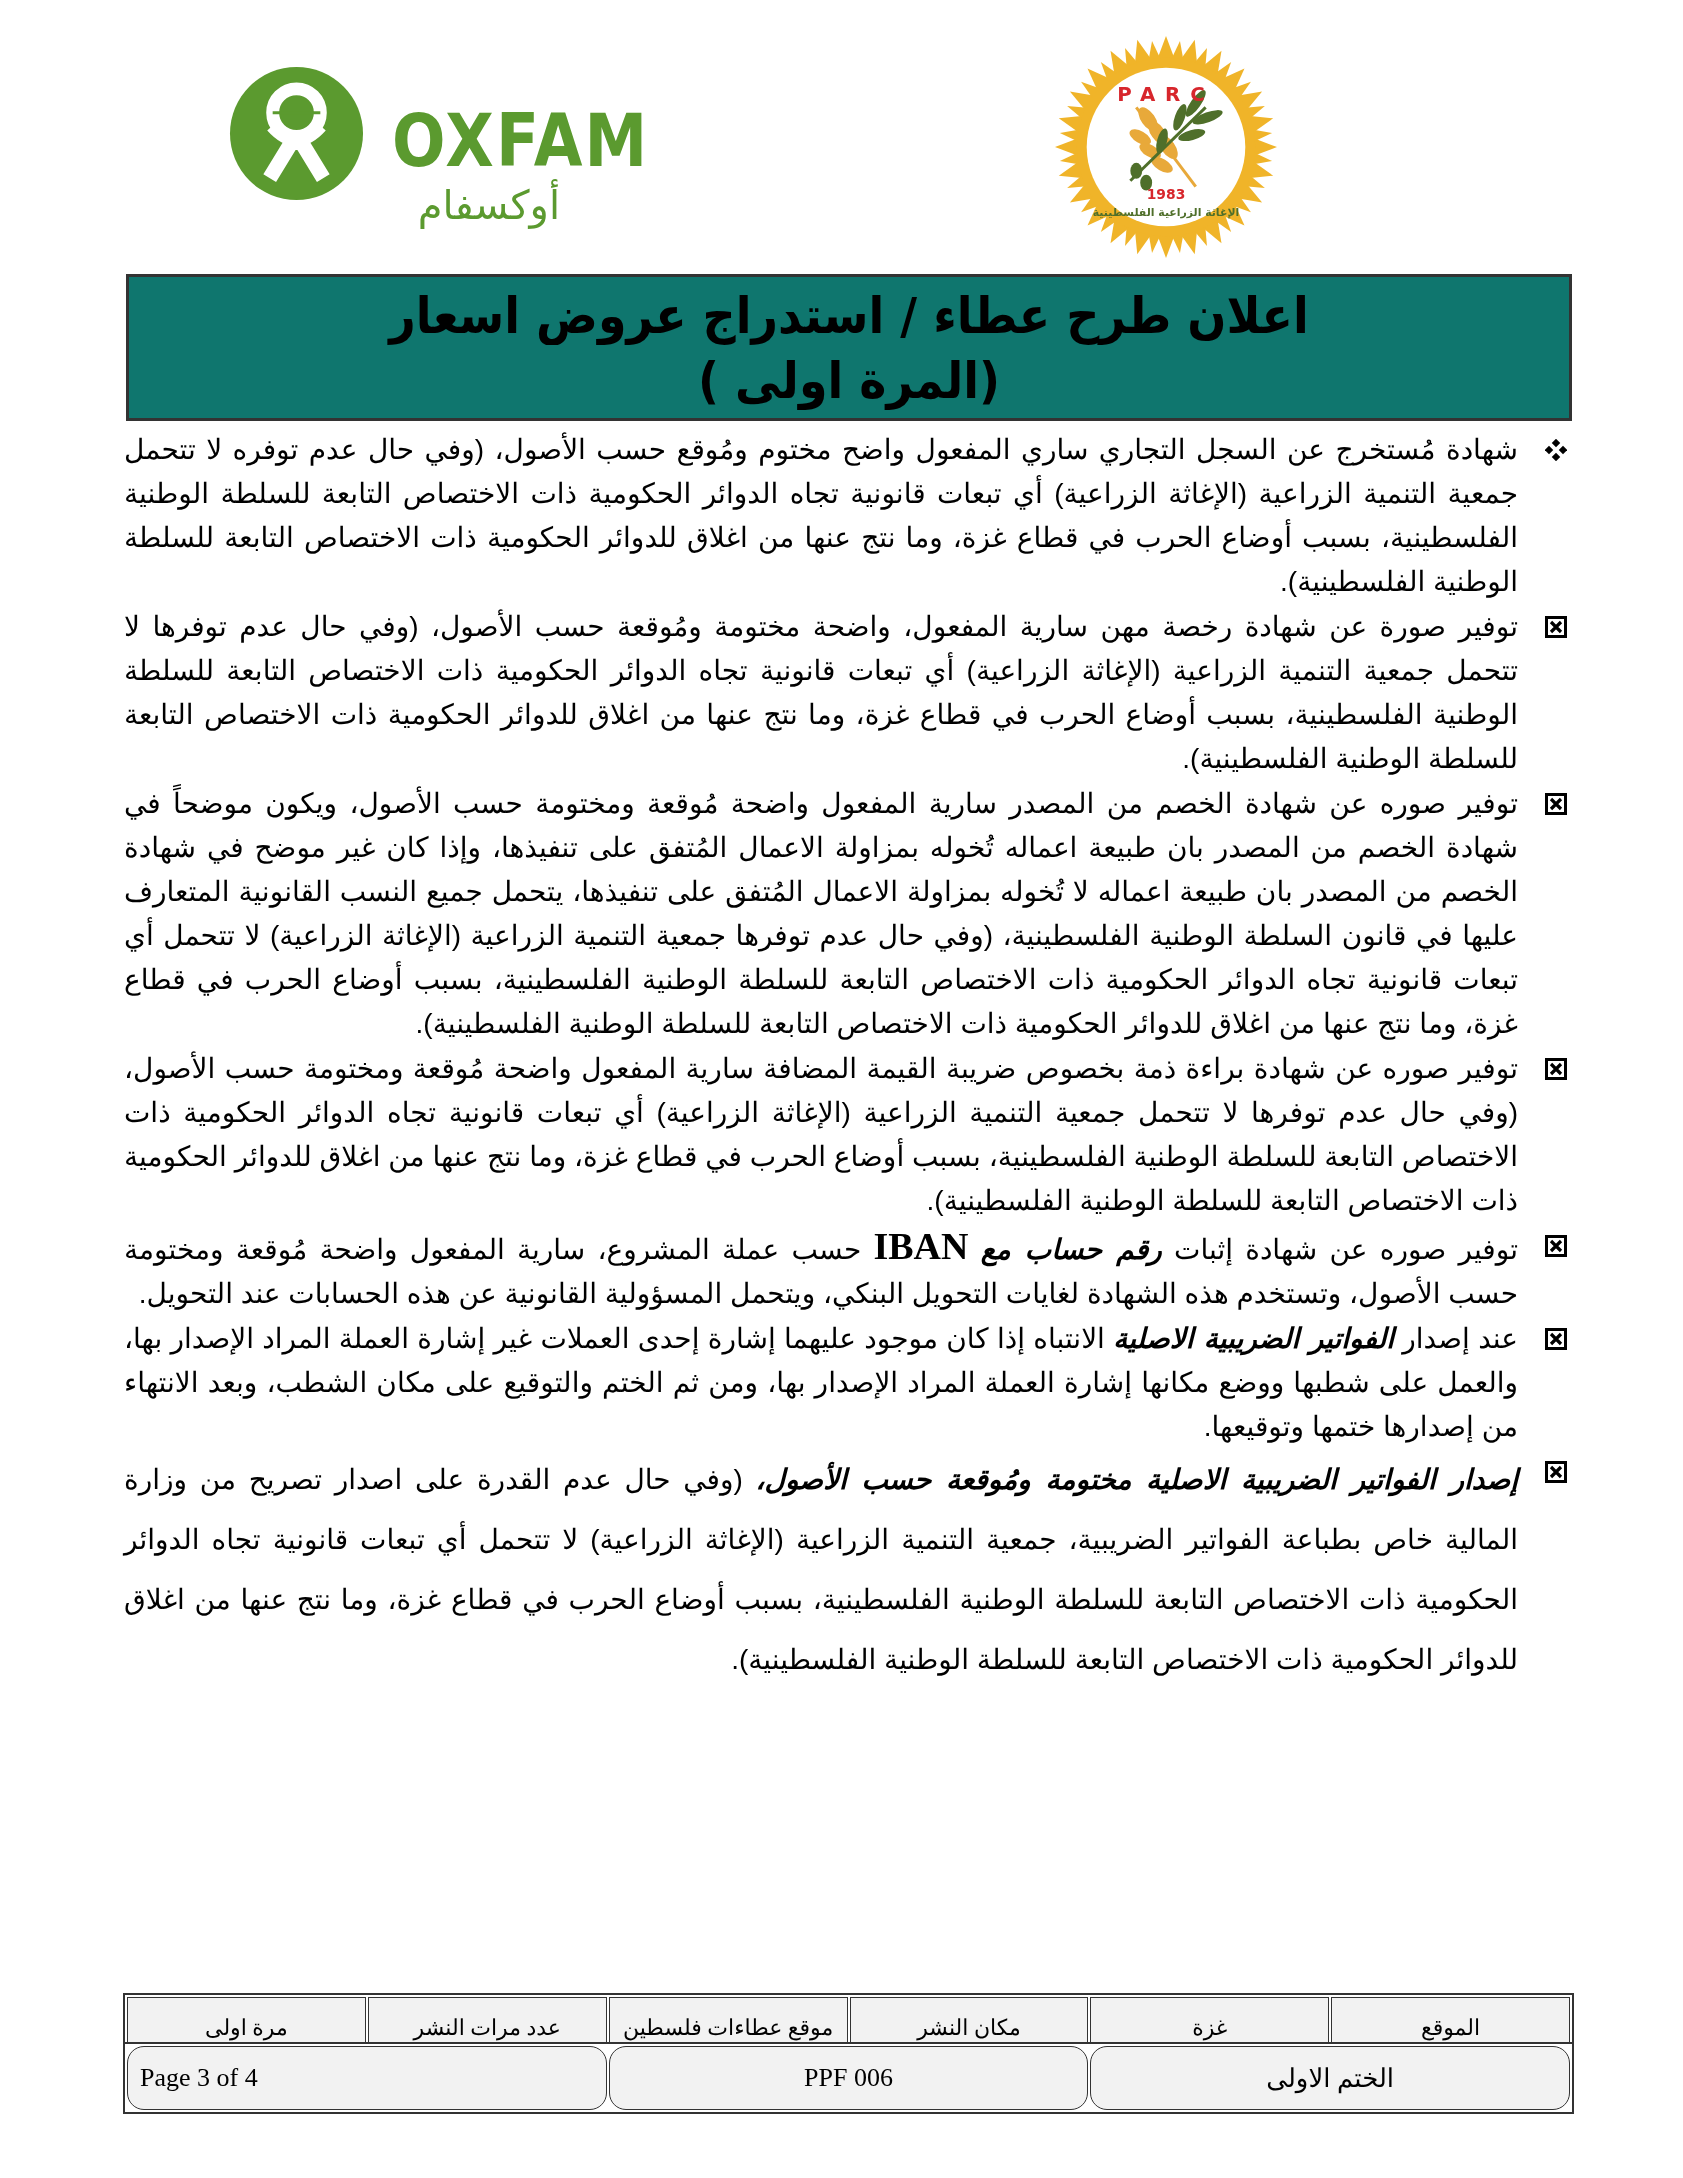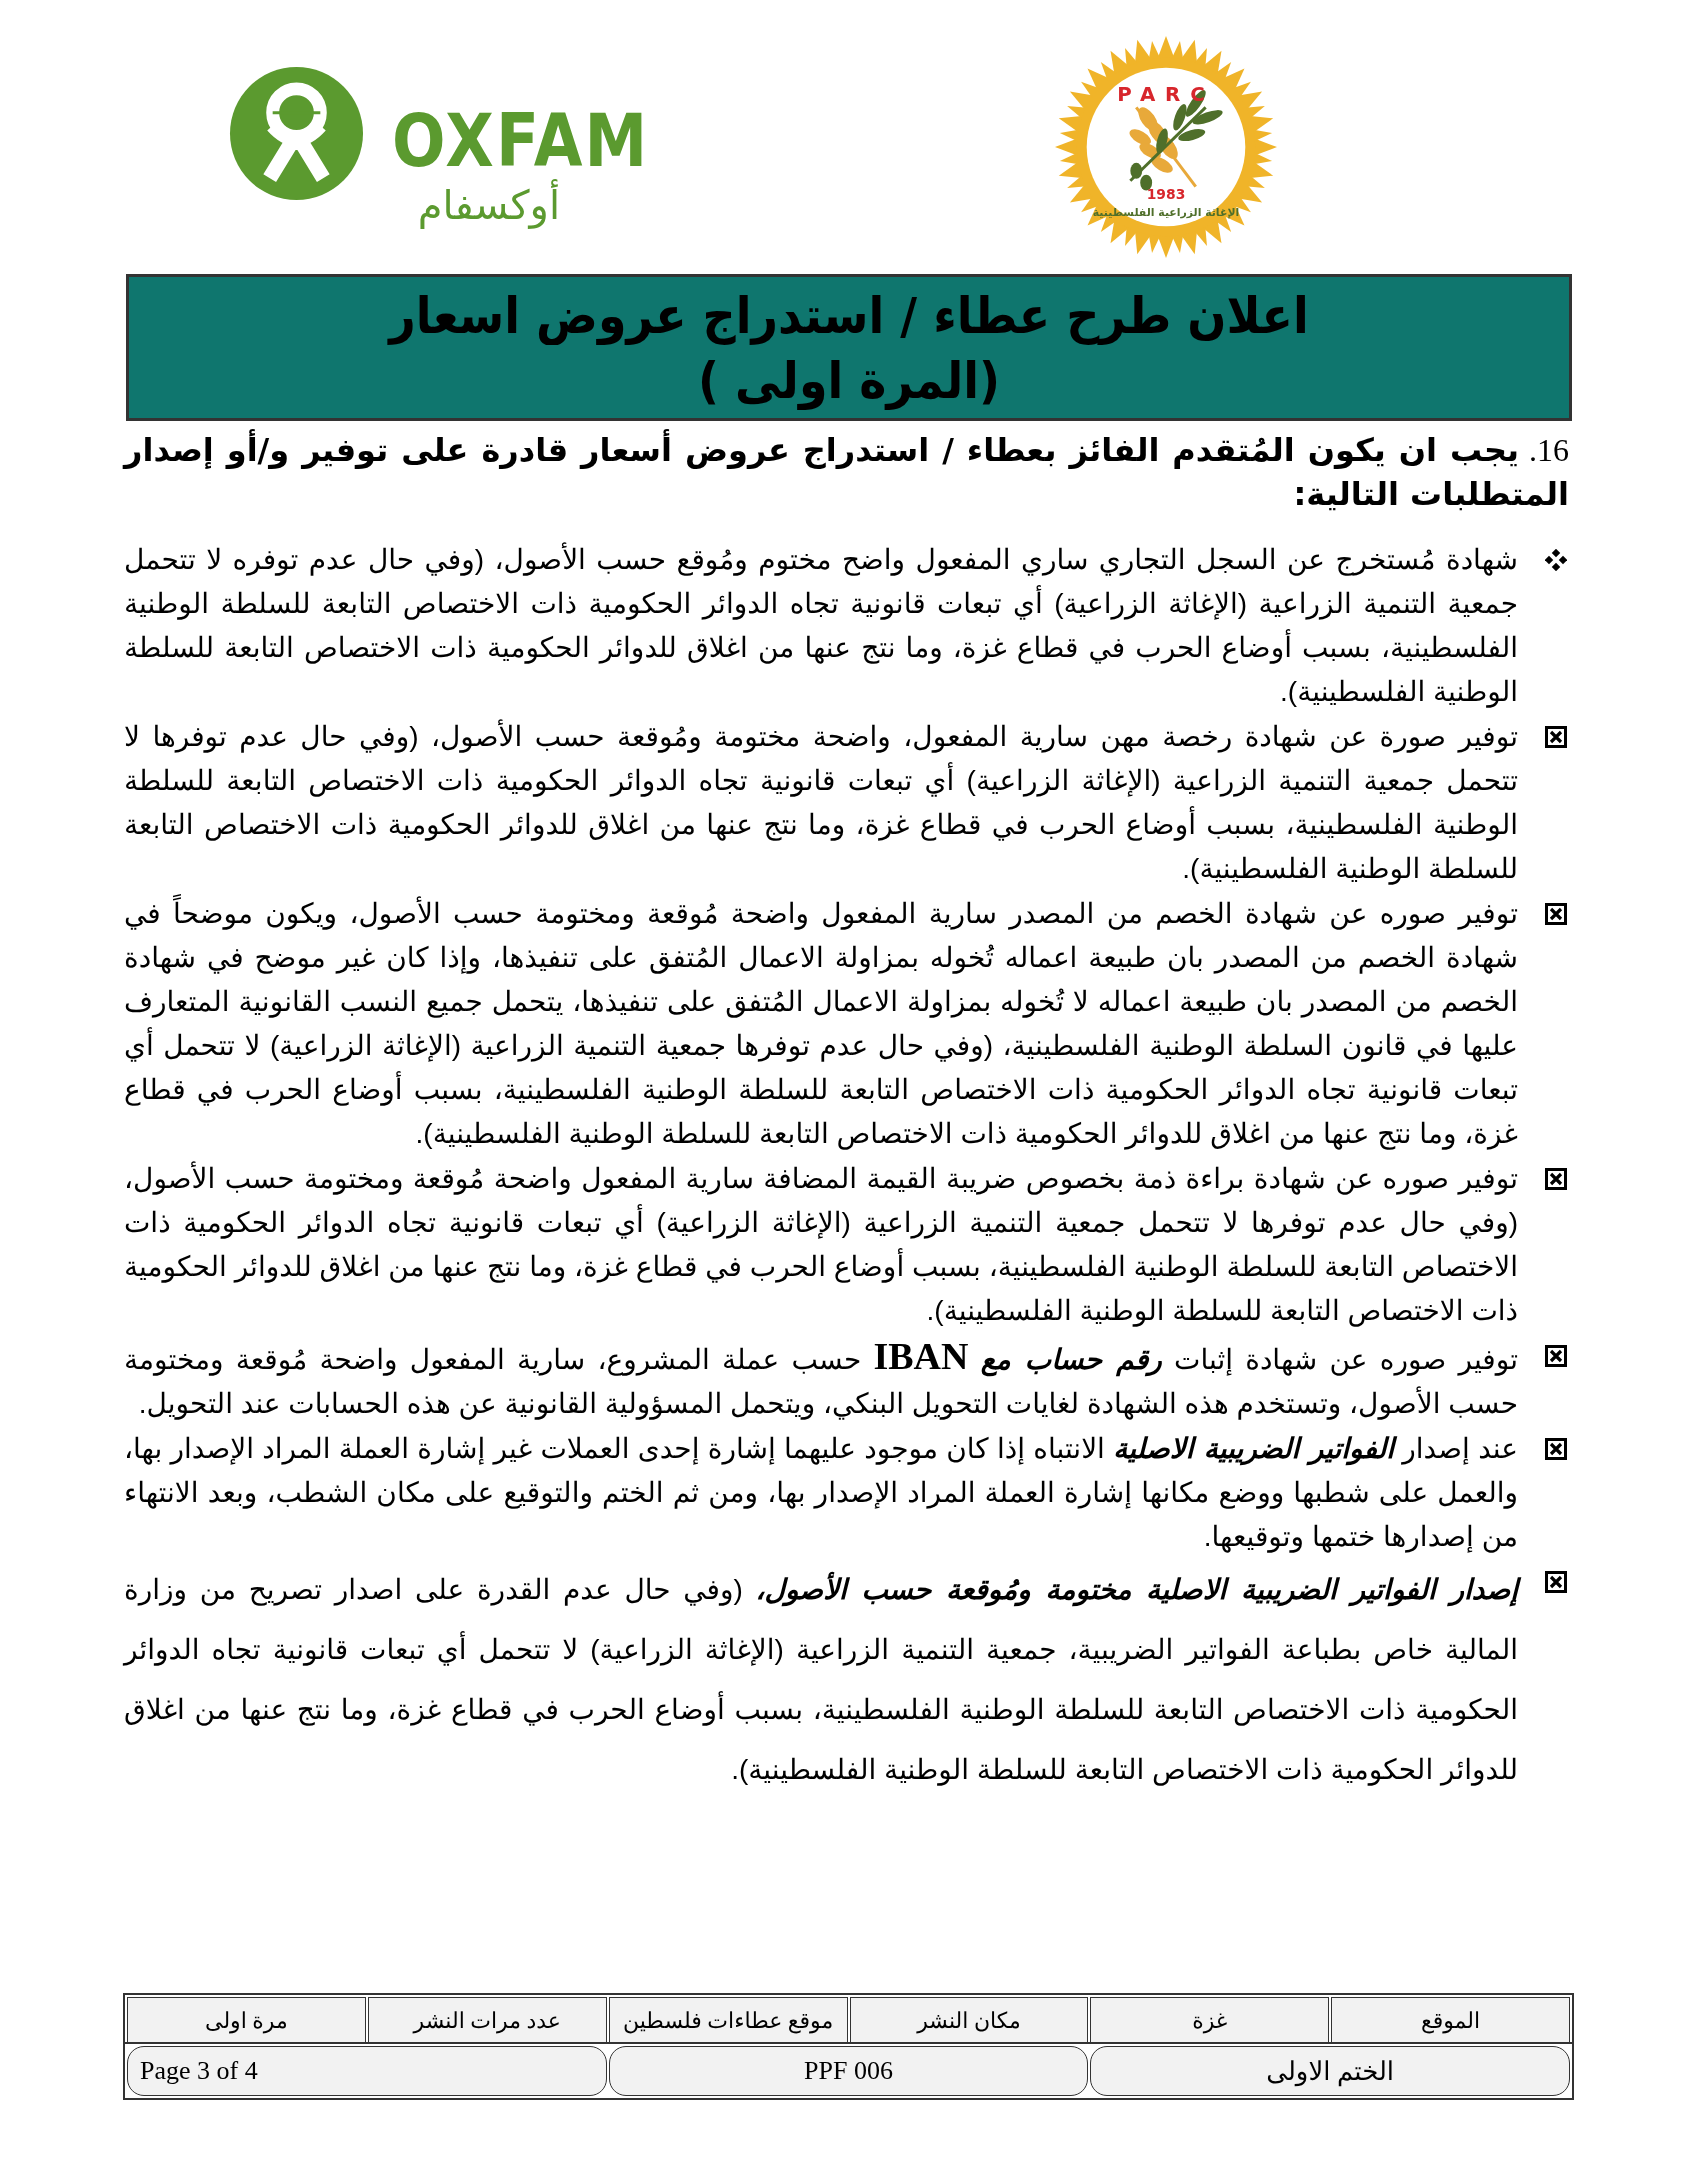--- a/index.html
+++ b/index.html
@@ -27,21 +27,21 @@
 
     .req-list { list-style: none; margin: 0; padding: 0; }
     .req-item { position: relative; padding-right: 51px; font-family: "Liberation Sans", sans-serif; font-size: 28px; line-height: 44px; text-align: justify; margin: 0 0 1px 0; }
     .req-item .bullet { position: absolute; right: 2px; top: 11px; width: 22px; height: 22px; }
     .req-item b { font-family: "DejaVu Sans", sans-serif; font-weight: bold; font-style: italic; }
     .req-item .iban { font-family: "Liberation Serif", serif; font-weight: bold; font-size: 38px; }
     .req-item.big-head { line-height: 60px; }
 
     
     .footer-table { position: absolute; left: 123px; width: 1451px; border-collapse: separate; border-spacing: 2px; border: 2px solid #333; direction: rtl; background: #fff; }
-    .footer-table td { border: 1.5px solid #333; background: #f2f2f2; height: 44px; text-align: center; font-family: "Liberation Serif", serif; font-size: 22px; padding: 1px 12px; }
+    .footer-table td { border: 1.5px solid #333; background: #f2f2f2; height: 44px; text-align: center; font-family: "Liberation Serif", serif; font-size: 22px; padding: 8px 12px; }
     .ft-1 { top: 1993px; }
     .ft-2 { top: 2042px; }
     .ft-2 td { height: 46px; font-size: 26px; border-radius: 17px; }
     .ft-2 td.left { text-align: left; direction: ltr; }
   </style>
 </head>
 <body>
 
 <div class="oxfam-logo">
   <div class="oxfam-circle">
@@ -140,21 +140,20 @@
     </g>
   </svg>
 </div>
 
 <div class="title-box">
   <div class="title-line first">اعلان طرح عطاء / استدراج عروض اسعار</div>
   <div class="title-line">(المرة اولى )</div>
 </div>
 
 <div class="content">
-  <p class="section-heading"><span class="num">16.</span><span>يجب ان يكون المُتقدم الفائز بعطاء / استدراج عروض أسعار قادرة على توفير و/أو إصدار المتطلبات التالية:</span></p>
 
   <ul class="req-list">
     <li class="req-item">
       <svg class="bullet" viewBox="0 0 22 22">
           <rect x="8" y="1" width="6" height="6" transform="rotate(45 11 4)"></rect>
           <rect x="8" y="15" width="6" height="6" transform="rotate(45 11 18)"></rect>
           <rect x="1" y="8" width="6" height="6" transform="rotate(45 4 11)"></rect>
           <rect x="15" y="8" width="6" height="6" transform="rotate(45 18 11)"></rect>
         </svg>
       <span>شهادة مُستخرج عن السجل التجاري ساري المفعول واضح مختوم ومُوقع حسب الأصول، (وفي حال عدم توفره لا تتحمل جمعية التنمية الزراعية (الإغاثة الزراعية) أي تبعات قانونية تجاه الدوائر الحكومية ذات الاختصاص التابعة للسلطة الوطنية الفلسطينية، بسبب أوضاع الحرب في قطاع غزة، وما نتج عنها من اغلاق للدوائر الحكومية ذات الاختصاص التابعة للسلطة الوطنية الفلسطينية).</span>

